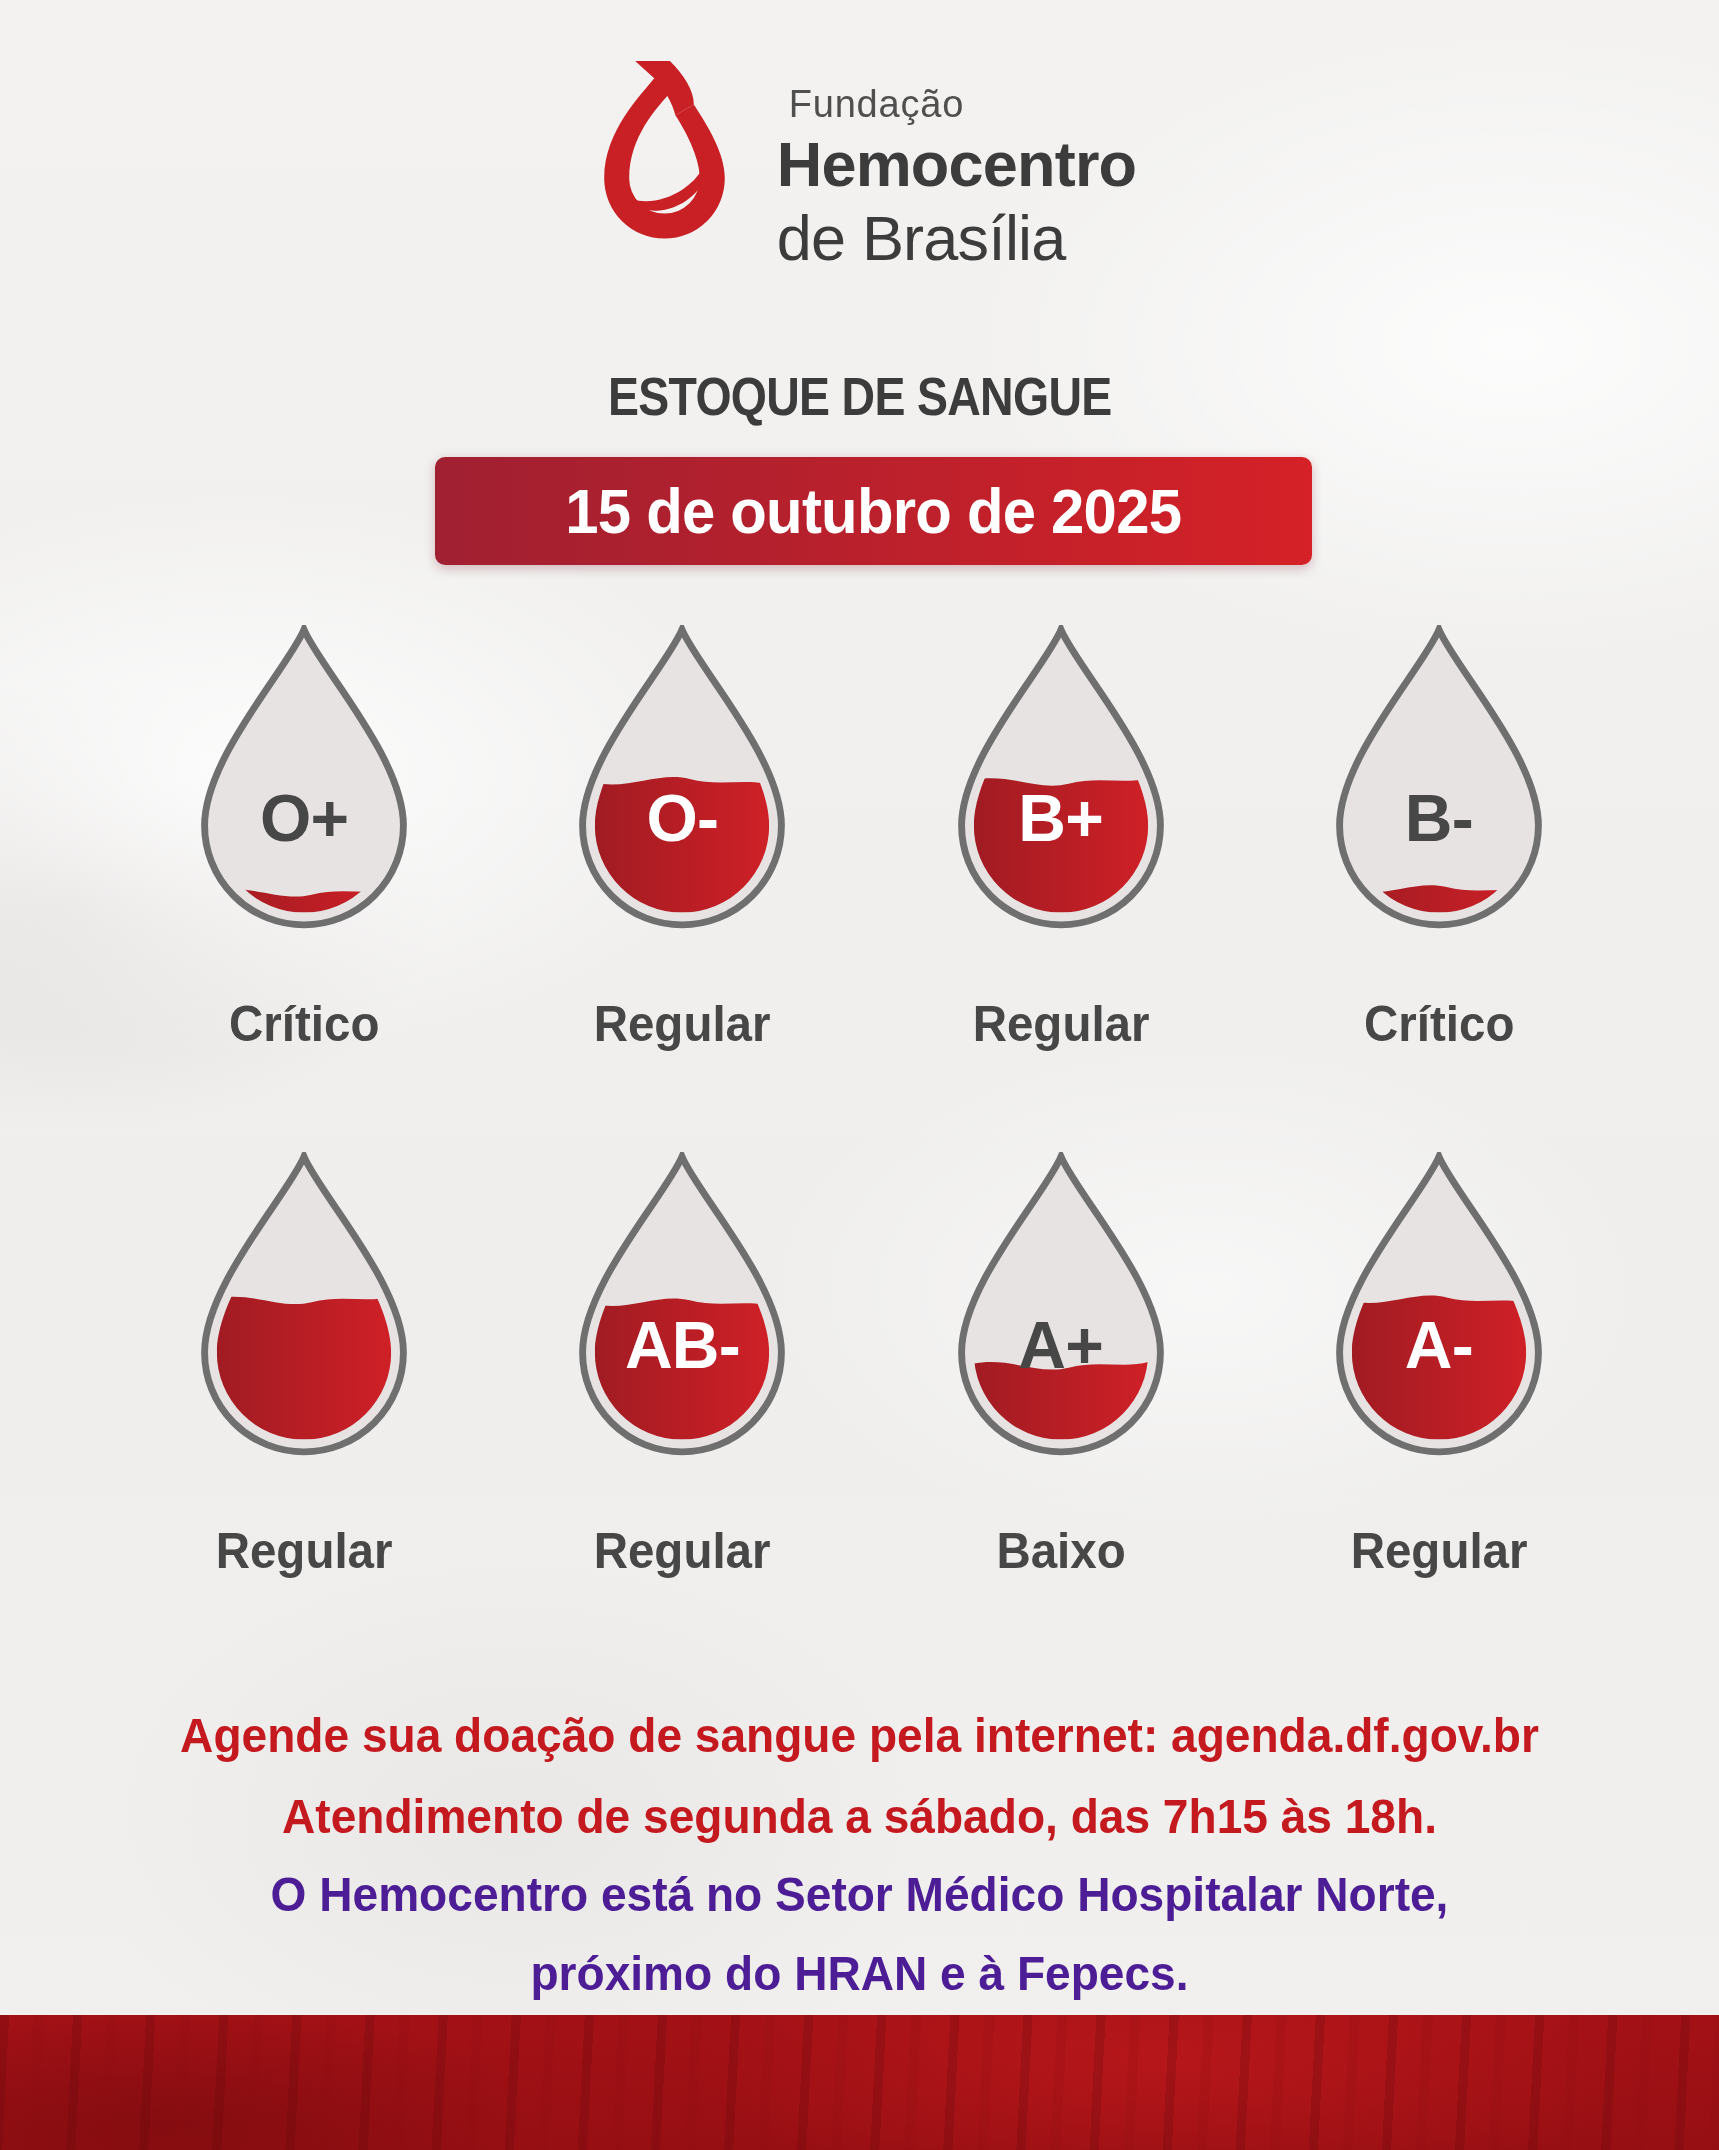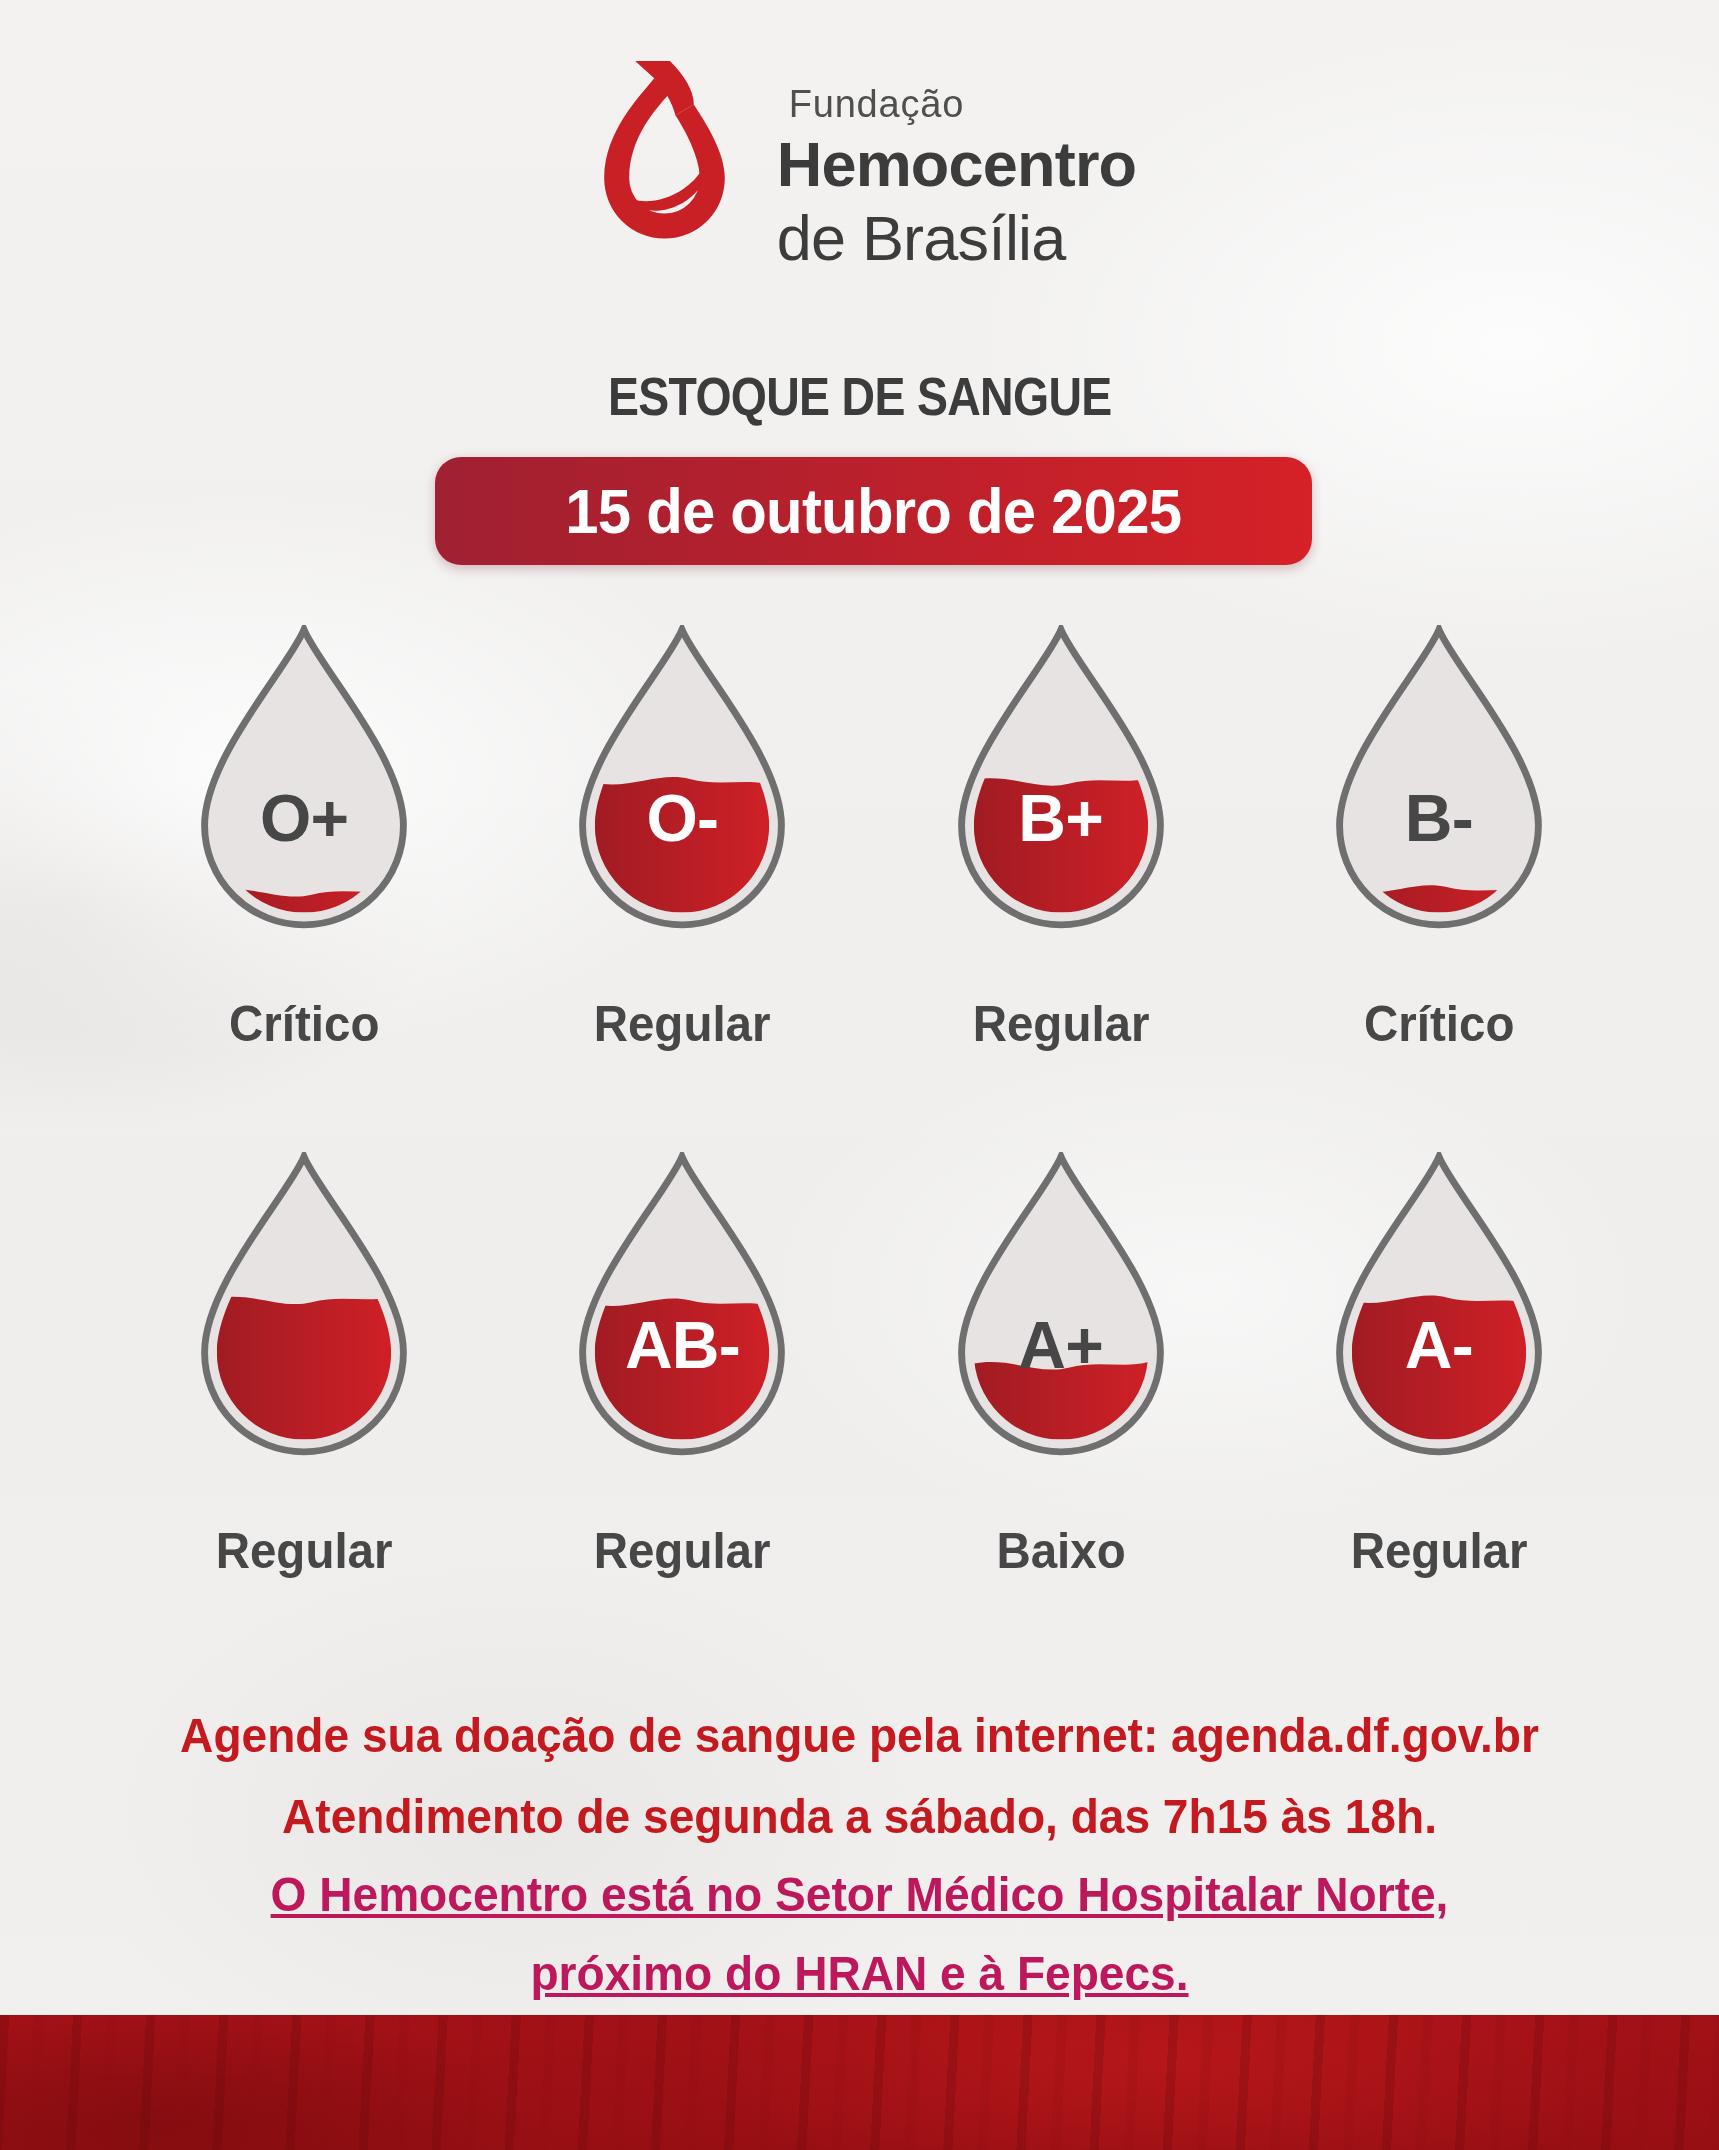--- a/index.html
+++ b/index.html
@@ -19,21 +19,21 @@
   .logo-mark{width:163px;height:219px;flex:0 0 auto;}
   .logo-shape{fill:var(--logo-red,#c92026);}
   .logo-text{display:flex;flex-direction:column;align-items:flex-start;padding-top:44px;}
   .logo-line1{font-size:38px;font-weight:400;color:#4f4f4f;letter-spacing:0.8px;line-height:1.1;margin-left:12px;}
   .logo-line2{font-size:63px;font-weight:700;color:#3c3c3c;letter-spacing:-0.8px;line-height:1.02;margin-top:6.1px;}
   .logo-line3{font-size:63px;font-weight:400;color:#3c3c3c;letter-spacing:-0.8px;line-height:1.02;margin-top:10px;text-align:right;}
   
   .title{position:absolute;top:365px;left:0;width:100%;text-align:center;
     font-size:54px;font-weight:700;color:#3c3c3c;margin:0;}
   .title .condense{display:inline-block;transform:scaleX(.86);letter-spacing:-0.8px;}
-  .date-banner{position:absolute;top:457px;left:435px;width:877px;height:108px;border-radius:26px;
+  .date-banner{position:absolute;top:457px;left:435px;width:877px;height:108px;border-radius:10px;
     background:linear-gradient(90deg,var(--banner-left,#a02031),var(--banner-right,#d52127));
     display:flex;align-items:center;justify-content:center;
     box-shadow:0 3.1px 10.7px rgba(120,20,30,.25);}
   .date-banner .txt{color:#fff;font-size:63px;font-weight:700;display:inline-block;transform:scaleX(.95);letter-spacing:-0.8px;}
   
   .grid{position:absolute;left:115px;width:1513px;display:grid;grid-template-columns:repeat(4,1fr);}
   .grid.row1{top:625px;}
   .grid.row2{top:1152px;}
   .cell{display:flex;flex-direction:column;align-items:center;}
   .drop-wrap{position:relative;width:260px;height:306px;}
@@ -42,21 +42,21 @@
   .stop-dark{stop-color:var(--liquid-dark,#9e1b22);}
   .stop-bright{stop-color:var(--liquid-bright,#d22027);}
   .type{position:absolute;left:0;right:0;top:63%;transform:translateY(-50%);
     text-align:center;font-size:66px;font-weight:700;letter-spacing:-0.8px;}
   .status{margin-top:64px;font-size:50px;font-weight:700;color:var(--status-text,#474747);
     display:inline-block;transform:scaleX(.95);}
   
   .note-red{position:absolute;top:1695px;left:0;width:100%;text-align:center;margin:0;
     color:var(--accent-text,#c4191f);font-size:48px;font-weight:700;line-height:81px;}
   .note-dark{position:absolute;top:1855px;left:0;width:100%;text-align:center;margin:0;
-    color:#be185d;font-size:48px;font-weight:700;line-height:79px;text-decoration:underline;}
+    color:#4c1d95;font-size:48px;font-weight:700;line-height:79px;}
   .note-red span,.note-dark span{display:block;transform:scaleX(.96);}
   
   .footer-band{position:absolute;left:0;top:2015px;width:100%;height:135px;
     background:
       repeating-linear-gradient(93deg, rgba(90,6,8,.22) 0 9.2px, rgba(90,6,8,0) 9.2px 34px, rgba(140,12,15,.18) 34px 44px, rgba(140,12,15,0) 44px 73px),
       radial-gradient(688px 199px at 68% 35%, rgba(216,32,34,.4), rgba(216,32,34,0) 70%),
       radial-gradient(535px 168px at 10% 80%, rgba(70,4,6,.25), rgba(70,4,6,0) 70%),
       linear-gradient(180deg,var(--footer-band,#a31116) 0%, #970f13 100%);}
 </style>
 </head>

